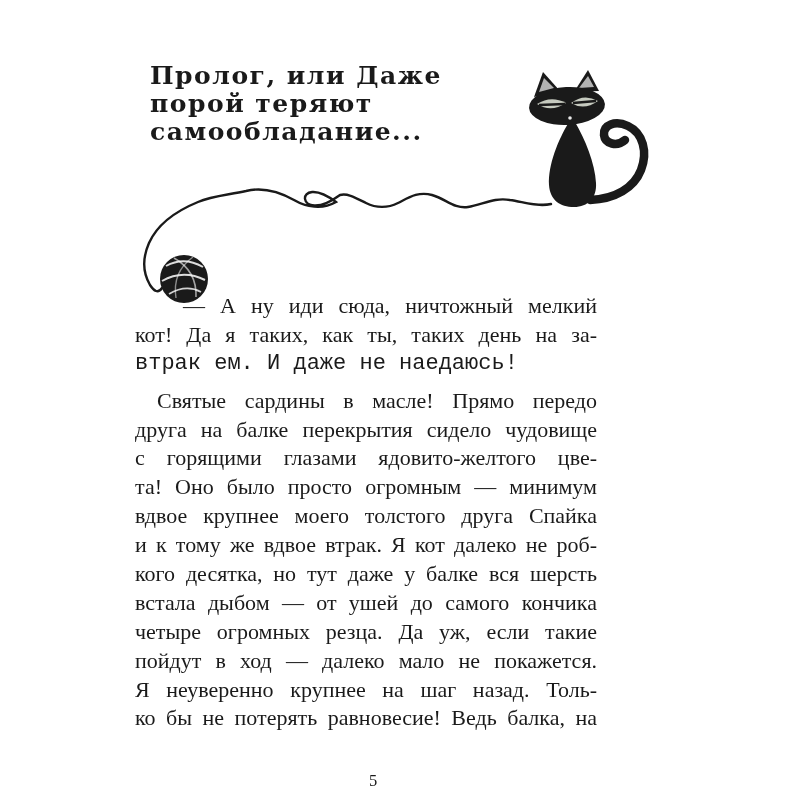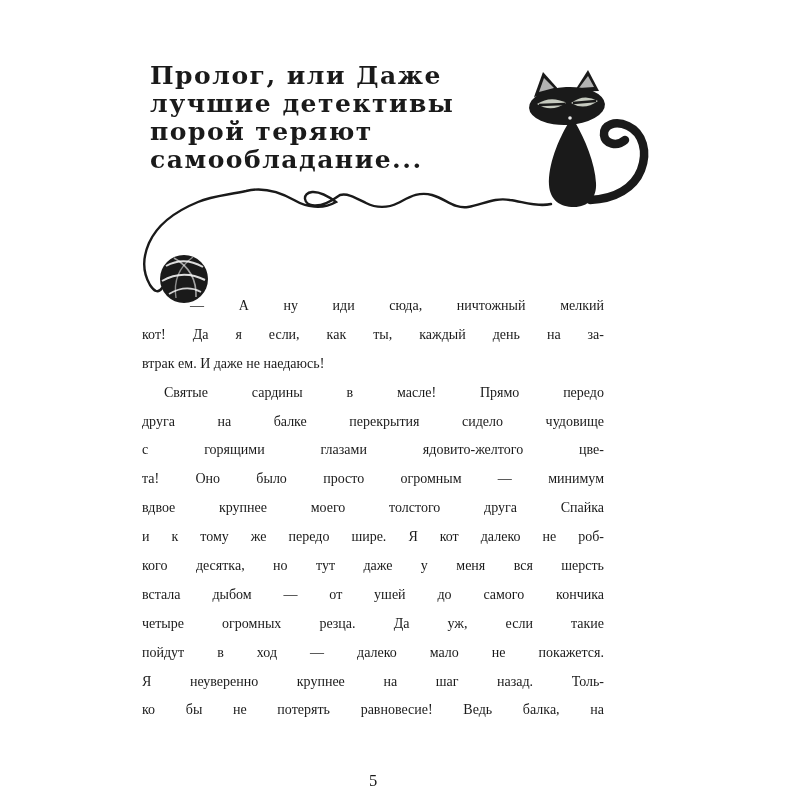--- a/index.html
+++ b/index.html
@@ -20,42 +20,41 @@
     position:absolute;left:150px;top:62px;width:420px;
     font-family:"DejaVu Serif", serif;
     font-weight:bold;
     font-size:25px;line-height:28px;
     letter-spacing:1.5px;
     color:var(--ink);
   }
   .chapter-title .t-line{white-space:nowrap;}
   .illu{position:absolute;left:0;top:0;width:800px;height:340px;}
   .body-text{
-    position:absolute;left:142px;top:292px;width:462px;
-    font-size:14px;color:var(--ink);
+    position:absolute;left:135px;top:292px;width:462px;
+    font-size:22px;color:var(--ink);
   }
   .bline{
     height:28.9px;line-height:28.9px;
     text-align:justify;text-align-last:justify;
     white-space:normal;overflow:visible;
   }
-  .bline.noj{text-align-last:left;}
+  .bline.noj{text-align-last:left;font-family:Liberation Mono, monospace;}
   .page-number{
     position:absolute;left:142px;top:771px;width:462px;
     text-align:center;font-size:16.5px;color:var(--ink);
   }
 </style>
 </head>
 <body>
 
 <div class="page">
 
   <div class="chapter-title" id="chapter-title">
       <div class="t-line">Пролог, или Даже</div>
-      <div class="t-line">лучшие детективы</div>
       <div class="t-line">порой теряют</div>
       <div class="t-line">самообладание...</div>
     </div>
 
   <svg class="illu" viewBox="0 0 800 340" aria-hidden="true">
 
     <path d="M 551 204
          C 538 207, 524 202, 510 200
          C 494 197, 482 205, 468 207
          C 454 209, 446 199, 432 195
@@ -104,31 +103,31 @@
       <path d="M 571 103 Q 584 93 598 101 Q 584 111 571 103 Z" fill="var(--eye)"></path>
       <path d="M 539 105 L 565 104" stroke="var(--ink)" stroke-width="2.6" fill="none"></path>
       <path d="M 573 103 L 596 101" stroke="var(--ink)" stroke-width="2.6" fill="none"></path>
       <circle cx="570" cy="118" r="1.8" fill="#e9e9e9"></circle>
     </g>
   </svg>
 
   <div class="body-text" id="body-text">
       <div>
         <div class="bline" style="padding-left: 48px;">— А ну иди сюда, ничтожный мелкий</div>
-        <div class="bline">кот! Да я если, как ты, каждый день на за-</div>
+        <div class="bline">кот! Да я таких, как ты, таких день на за-</div>
         <div class="bline noj">втрак ем. И даже не наедаюсь!</div>
       </div>
       <div>
-        <div class="bline" style="padding-left: 22px;">Святые сардины в масле! Прямо передо</div>
+        <div class="bline" style="padding-left: 22px; margin-top: 8px;">Святые сардины в масле! Прямо передо</div>
         <div class="bline">друга на балке перекрытия сидело чудовище</div>
         <div class="bline">с горящими глазами ядовито-желтого цве-</div>
         <div class="bline">та! Оно было просто огромным — минимум</div>
         <div class="bline">вдвое крупнее моего толстого друга Спайка</div>
-        <div class="bline">и к тому же передо шире. Я кот далеко не роб-</div>
-        <div class="bline">кого десятка, но тут даже у меня вся шерсть</div>
+        <div class="bline">и к тому же вдвое втрак. Я кот далеко не роб-</div>
+        <div class="bline">кого десятка, но тут даже у балке вся шерсть</div>
         <div class="bline">встала дыбом — от ушей до самого кончика</div>
         <div class="bline">четыре огромных резца. Да уж, если такие</div>
         <div class="bline">пойдут в ход — далеко мало не покажется.</div>
         <div class="bline">Я неуверенно крупнее на шаг назад. Толь-</div>
         <div class="bline">ко бы не потерять равновесие! Ведь балка, на</div>
       </div>
     </div>
 
   <div class="page-number">5</div>
 

